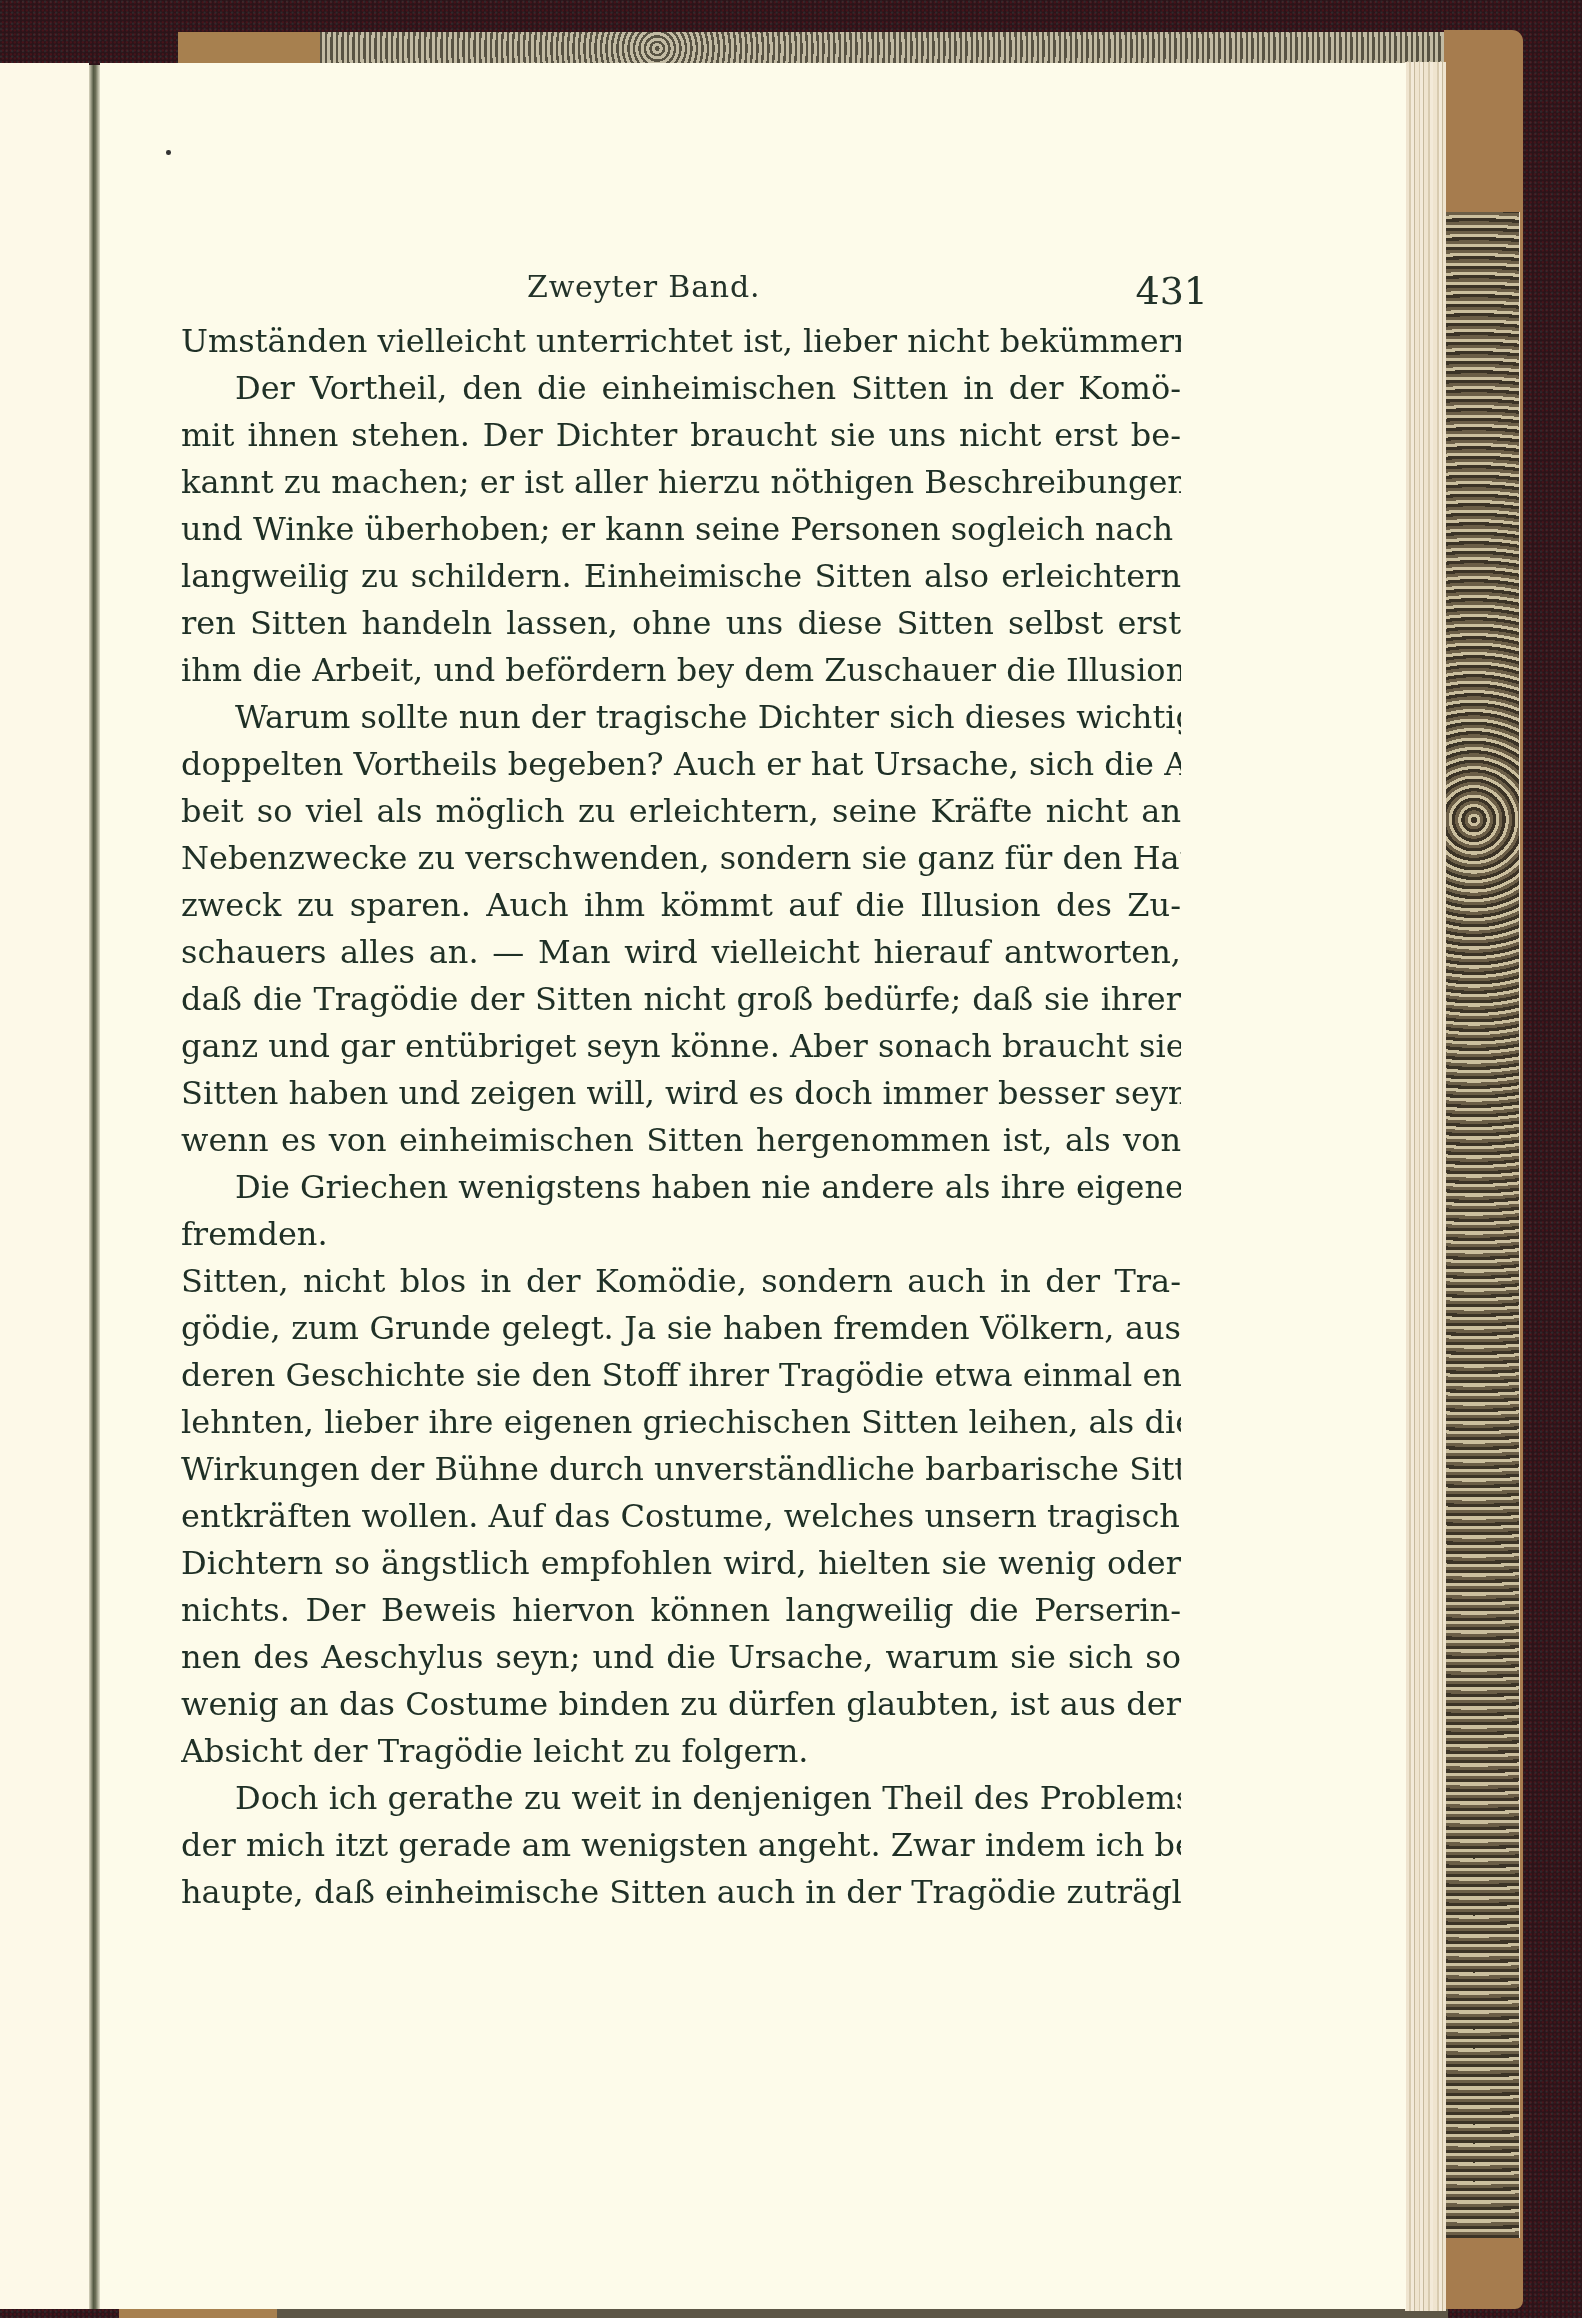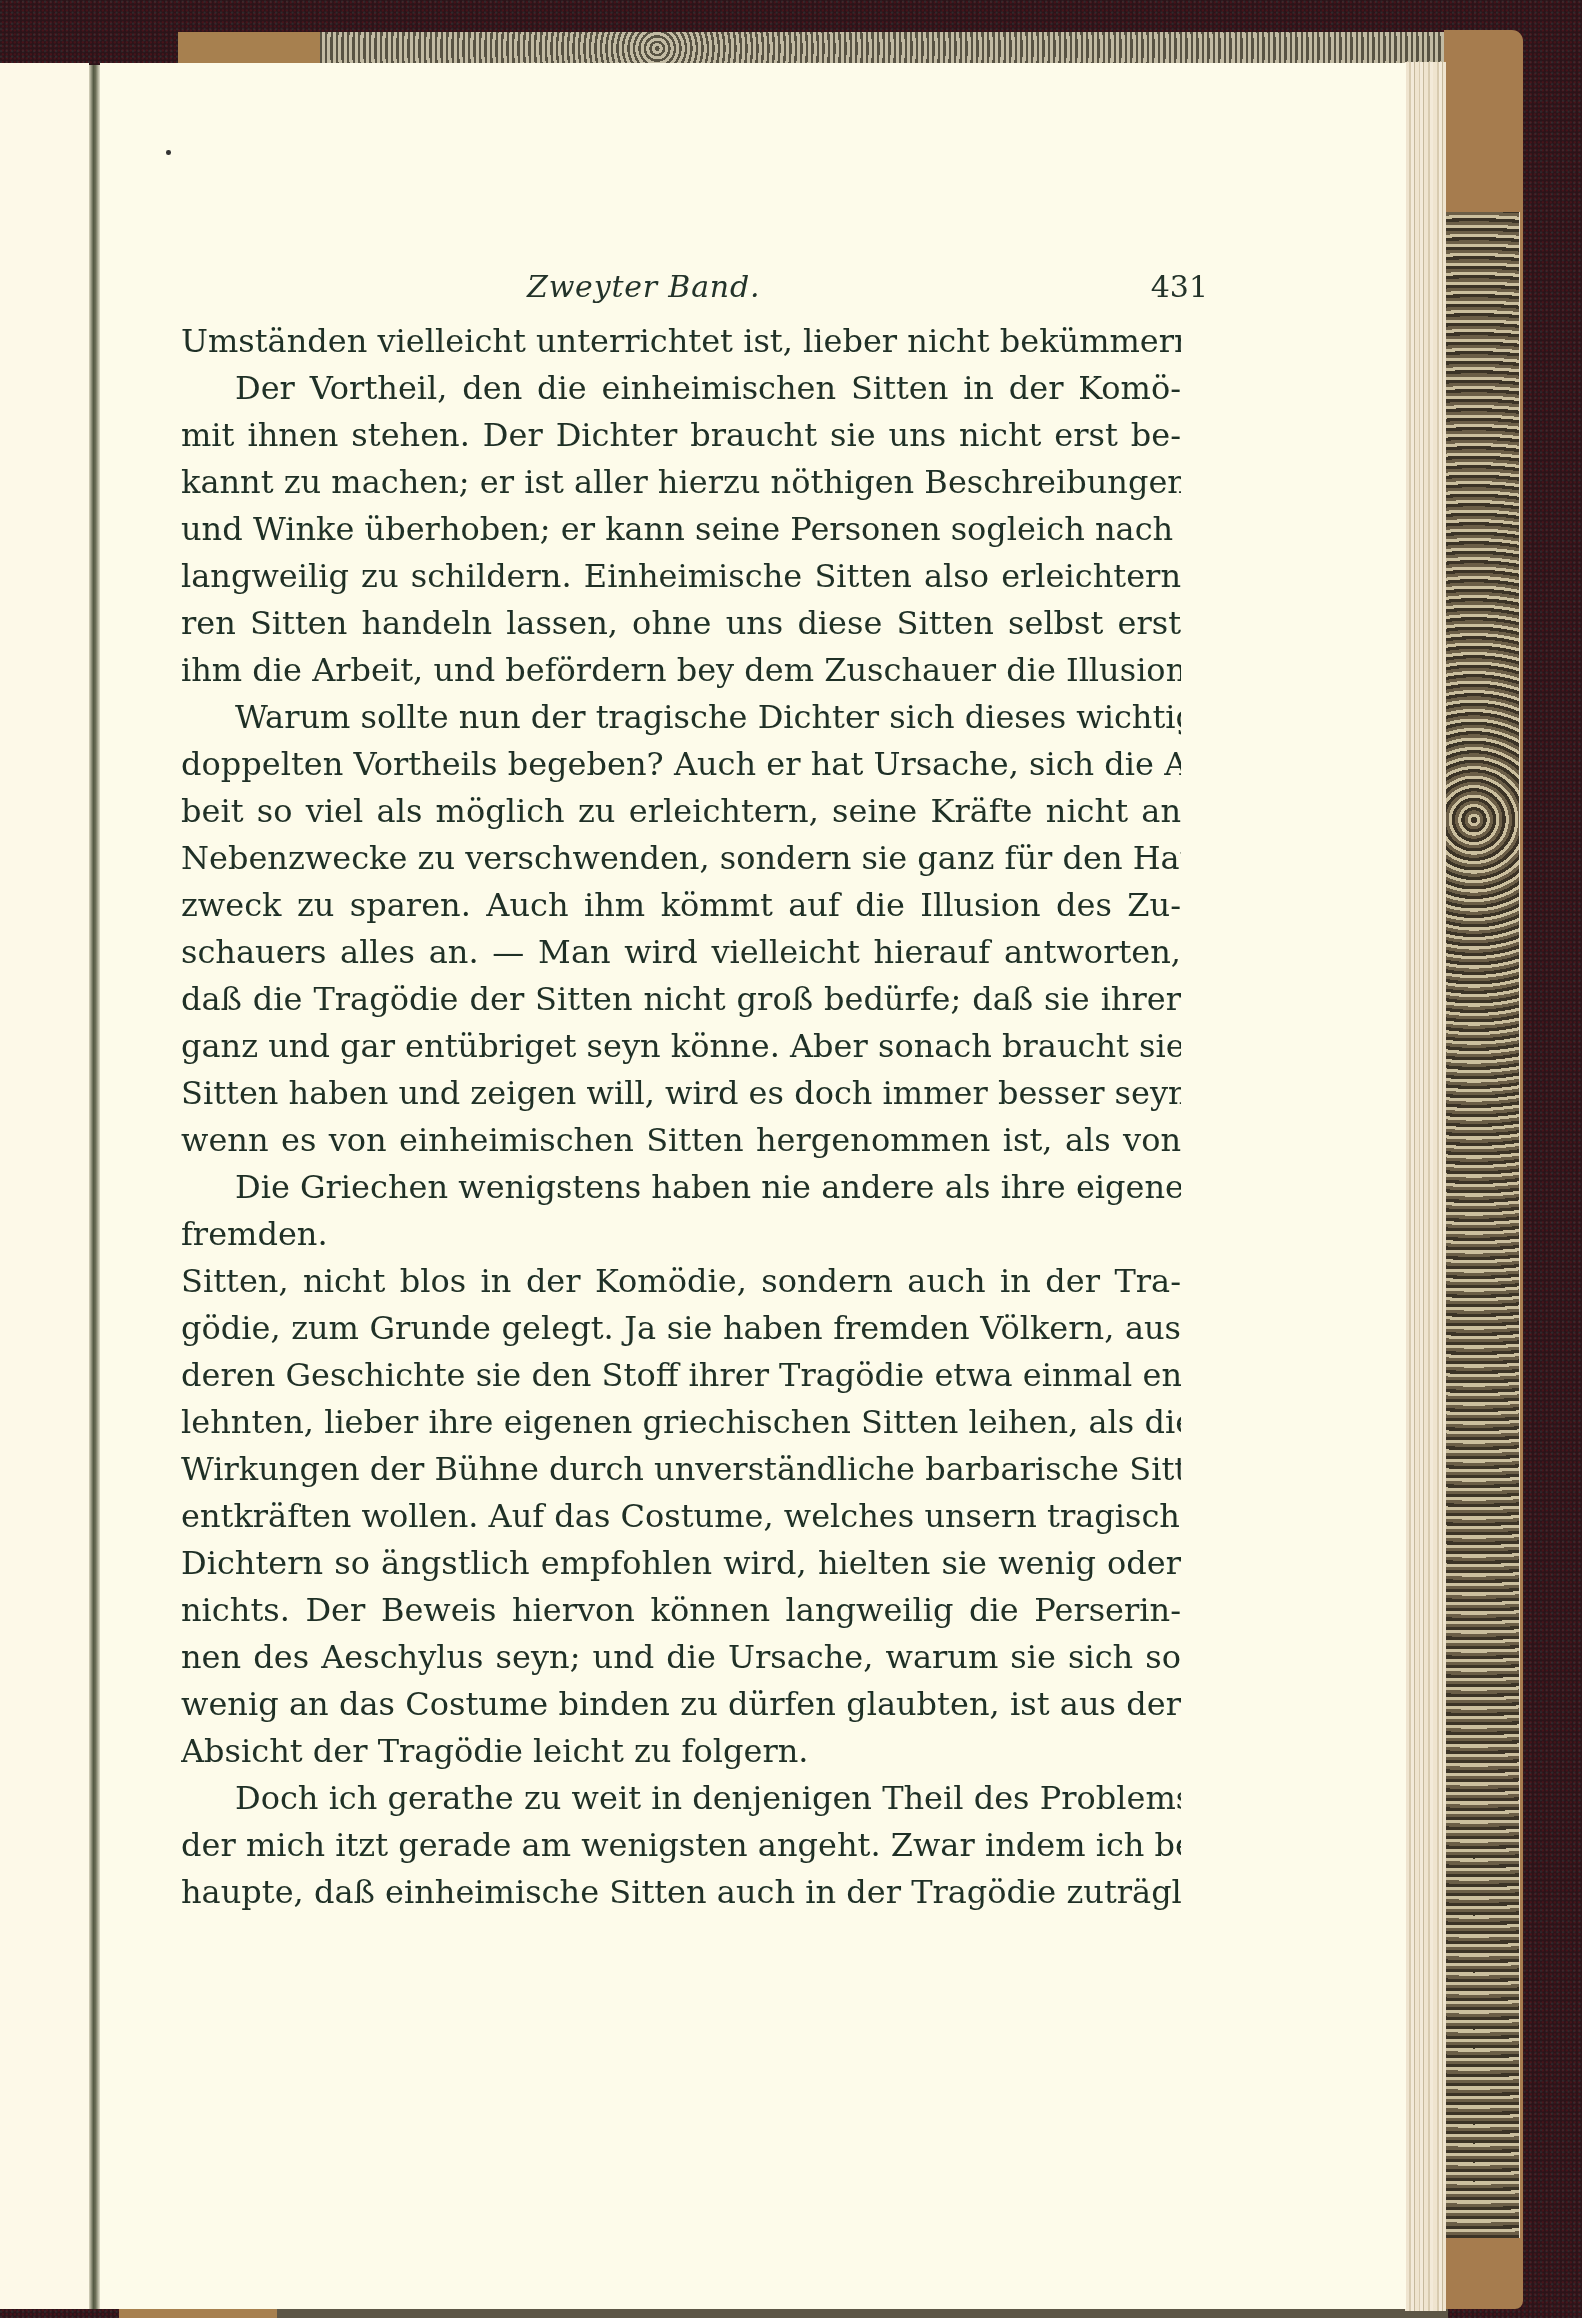--- a/index.html
+++ b/index.html
@@ -24,22 +24,22 @@
       repeating-radial-gradient(circle at 40% 30%, #3b3326 0 3.2px, #cbbf9e 3.2px 6.3px, #6b5e47 6.3px 9.5px);
     border-right:1.6px solid #e8e0cf; }
   .page-edges { position:absolute; left:1405px; top:62px; width:41px; height:2249px;
     background: repeating-linear-gradient(90deg, #efe4cf 0 4px, #d8cbb0 4px 5.5px, #f3ead9 5.5px 8.7px, #c6b99c 8.7px 9.5px); }
   .left-page { position:absolute; left:0; top:63px; width:89px; height:2246px; background:#fdf9e8; }
   .gutter { position:absolute; left:89px; top:65px; width:11px; height:2244px;
     background: linear-gradient(90deg, #d9d5bf, #555a44 40%, #6d6f58 60%, #e3e0cc); }
   .page { position:absolute; left:100px; top:63px; width:1306px; height:2246px;
     background:#fdfbea; }
   .running-head { position:absolute; top:206px; left:0; width:100%; height:47px; }
-  .rh-title { position:absolute; left:427px; top:0; font-size:30px; color:#23332a; letter-spacing:0.8px;font-style:italic; }
-  .rh-pageno { position:absolute; right:198px; top:0; font-size:30px; color:#23332a; }
+  .rh-title { position:absolute; left:427px; top:0; font-size:30px; color:#23332a; letter-spacing:0.8px; }
+  .rh-pageno { position:absolute; right:198px; top:0; font-size:38px; color:#23332a; }
   .text { position:absolute; left:81px; top:255px; width:1000px;
     color:#1f3026; font-size:32px; line-height:47px; }
   .line { display:block; white-space:nowrap; text-align:justify; text-align-last:justify; height:47px; overflow:hidden; }
   .line.last { text-align-last:left; }
   .line.indent { padding-left:54px; }
   .dot { position:absolute; width:4.7px; height:4.7px; border-radius:50%; background:#333; }
 </style>
 </head>
 <body>
 

